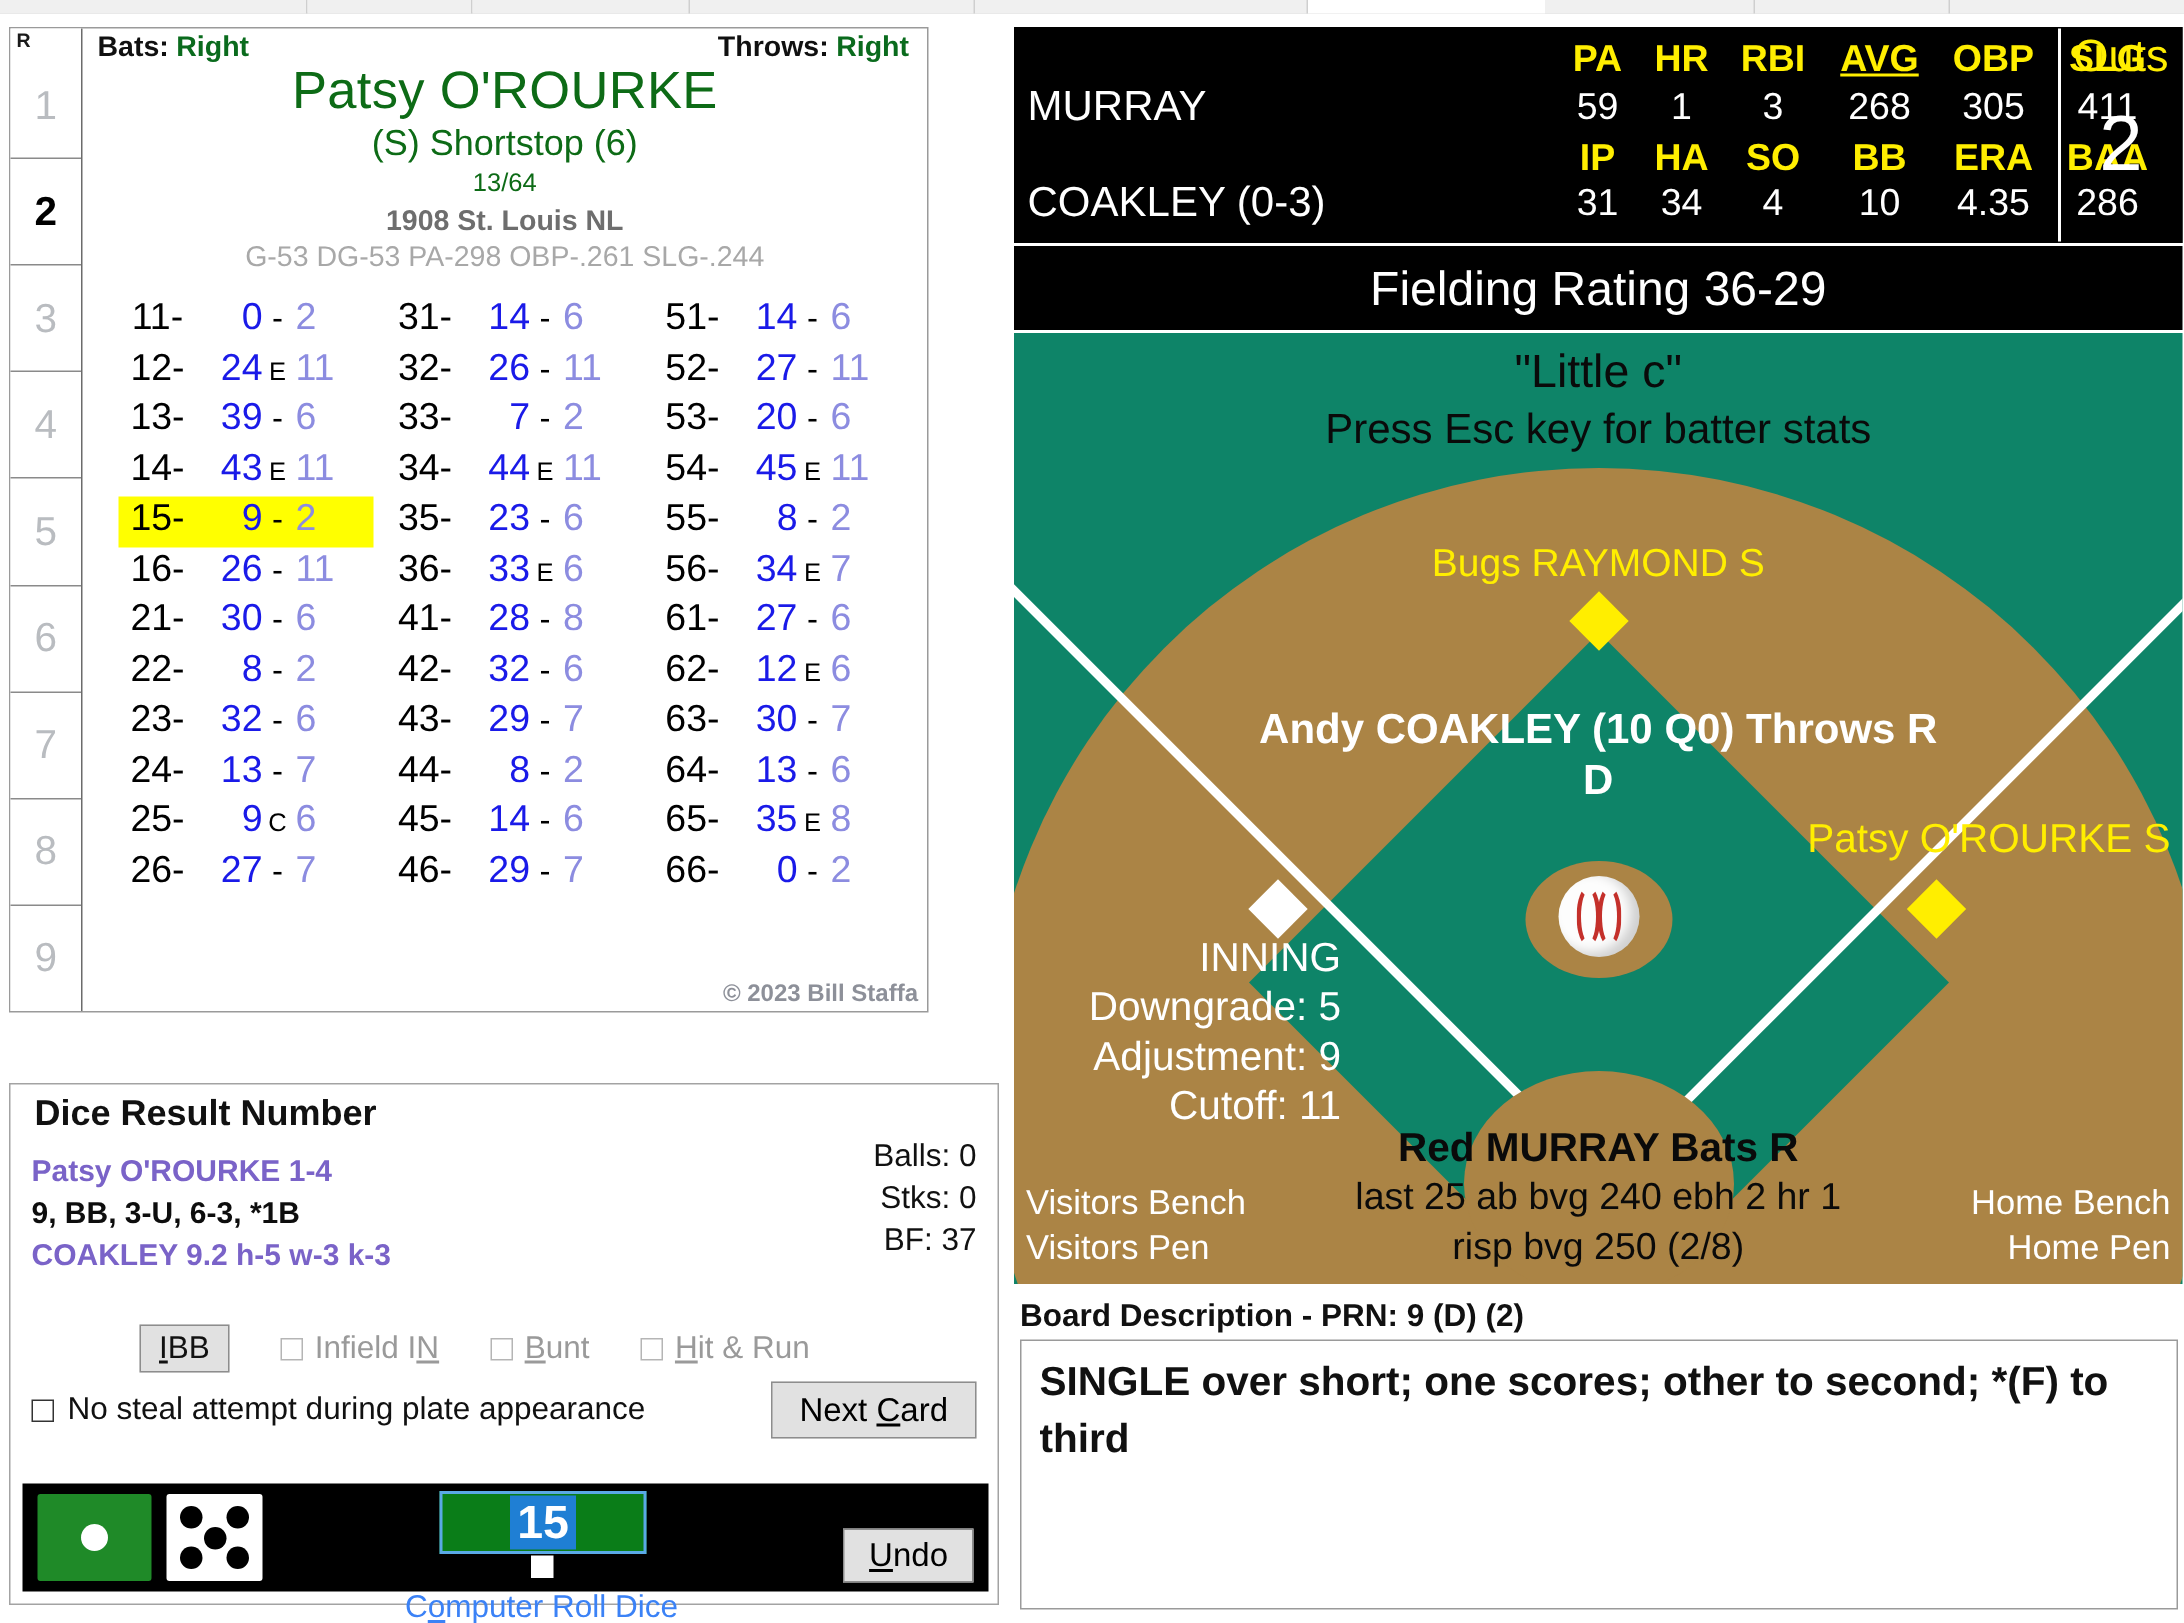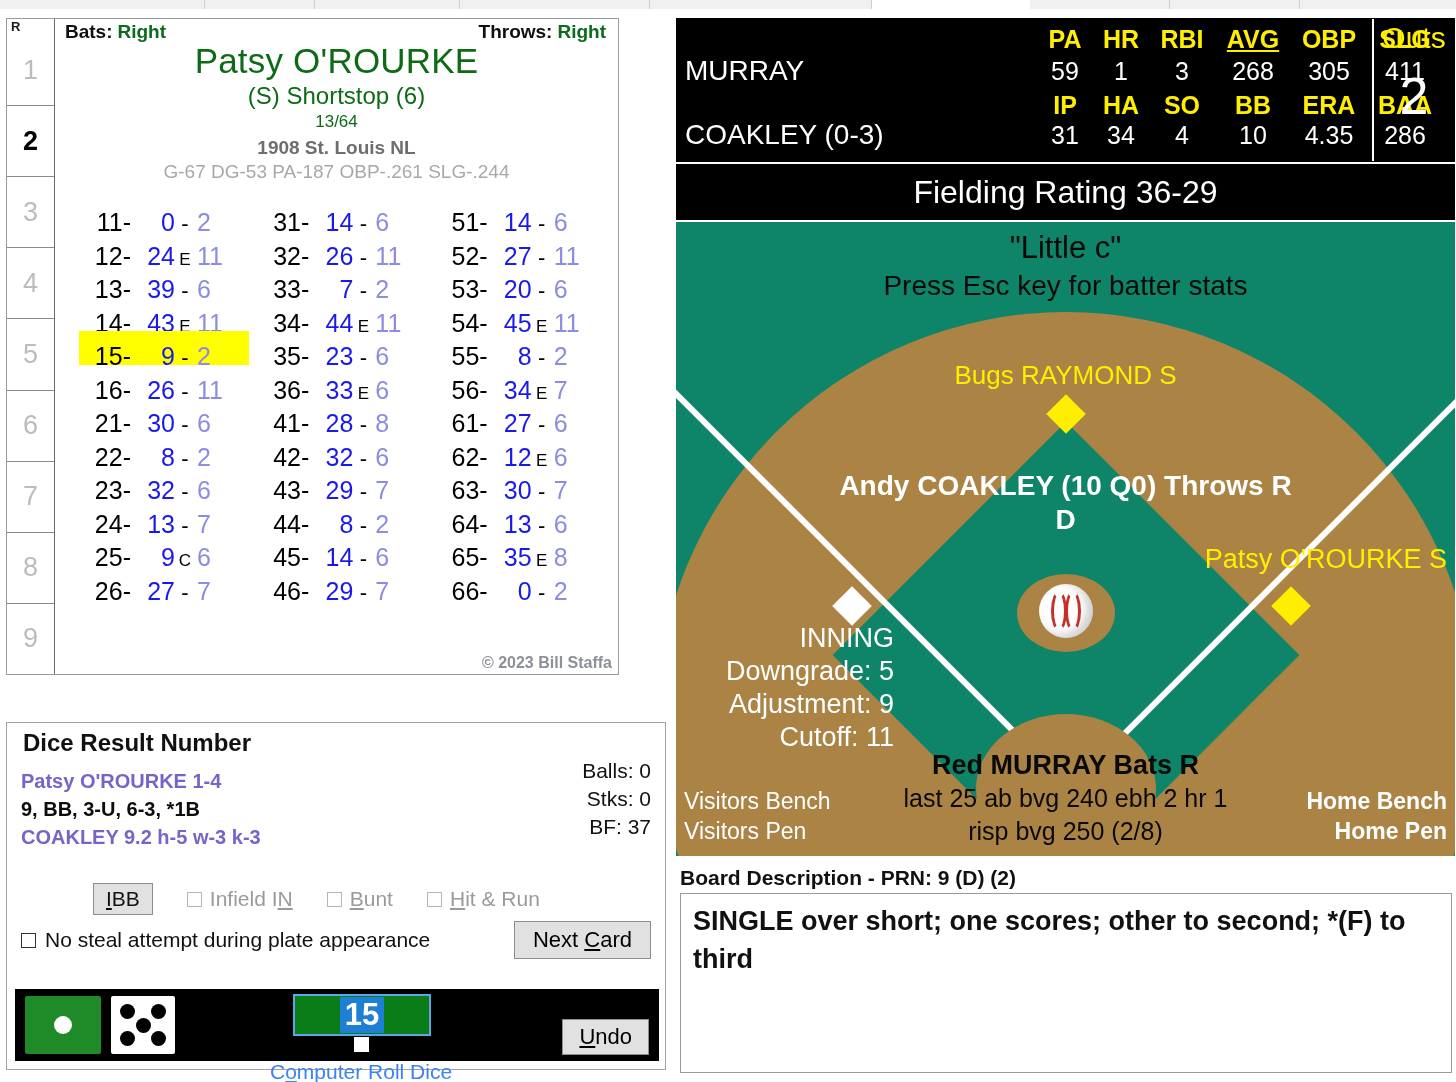--- a/index.html
+++ b/index.html
@@ -84,21 +84,21 @@
     margin-top: 14px; display: grid;
     grid-template-columns: repeat(3, 1fr);
     column-gap: 8px; row-gap: 0px;
     padding: 0 6px 0 18px;
   }
   .dg-cell {
     display: flex; align-items: baseline;
     font-size: 25px; height: 33.5px; white-space: nowrap;
   }
   .dg-cell.hl { background: #ffff00; }
-  .dg-code { color: #000000; width: 52px; text-align: right; margin-top: 11px; }
+  .dg-code { color: #000000; width: 52px; text-align: center; }
   .dg-res  { color: #1a1ae8; width: 44px; text-align: right; }
   .dg-sep  { color: #000000; width: 20px; text-align: center; font-size: 22px; }
   .dg-sep.dash { color: #000000; }
   .dg-sep.letter { font-size: 17px; color: #000000; }
   .dg-third{ color: #8c8ce0; width: 34px; text-align: left; padding-left: 2px;}
 
   .copyright {
     position: absolute; right: 6px; bottom: 2px;
     font-size: 16px; font-weight: bold; color: #8d9099;
   }
@@ -286,21 +286,21 @@
     position: absolute; left: 8px; top: 400px;
     color: #ffffff; font-size: 27px; text-align: right;
     width: 210px; line-height: 33px;
   }
   .bench-left {
     position: absolute; left: 8px; bottom: 10px;
     color: #ffffff; font-size: 23px; line-height: 30px;
   }
   .bench-right {
     position: absolute; right: 8px; bottom: 10px;
-    color: #ffffff; font-size: 23px; line-height: 30px; text-align: right; font-weight: bold;
+    color: #ffffff; font-size: 23px; line-height: 30px; text-align: right;
   }
   .batter-info {
     position: absolute; width: 100%; bottom: 8px; text-align: center;
     color: #0a0a0a; font-size: 25px; line-height: 33px;
   }
   .batter-info .bi-name { font-size: 27px; font-weight: bold; }
 
   
   .board-desc-lbl {
     position: absolute; left: 680px; top: 866px;
@@ -354,21 +354,21 @@
         </div>
         <div>
           <span class="bt-lbl">Throws:</span><span class="bt-val">Right</span>
         </div>
       </div>
 
       <div class="player-name">Patsy O'ROURKE</div>
       <div class="player-pos">(S) Shortstop (6)</div>
       <div class="player-frac">13/64</div>
       <div class="player-team">1908 St. Louis NL</div>
-      <div class="player-stats-line">G-67 DG-53 PA-187 OBP-.261 SLG-.244</div>
+      <div class="player-stats-line">G-53 DG-53 PA-298 OBP-.261 SLG-.244</div>
 
       <div class="dice-grid" id="dice-grid">
           <div class="dg-cell">
             <span class="dg-code">11-</span>
             <span class="dg-res">0</span>
             <span class="dg-sep dash">-</span>
             <span class="dg-third">2</span>
           </div>
           <div class="dg-cell">
             <span class="dg-code">31-</span>

